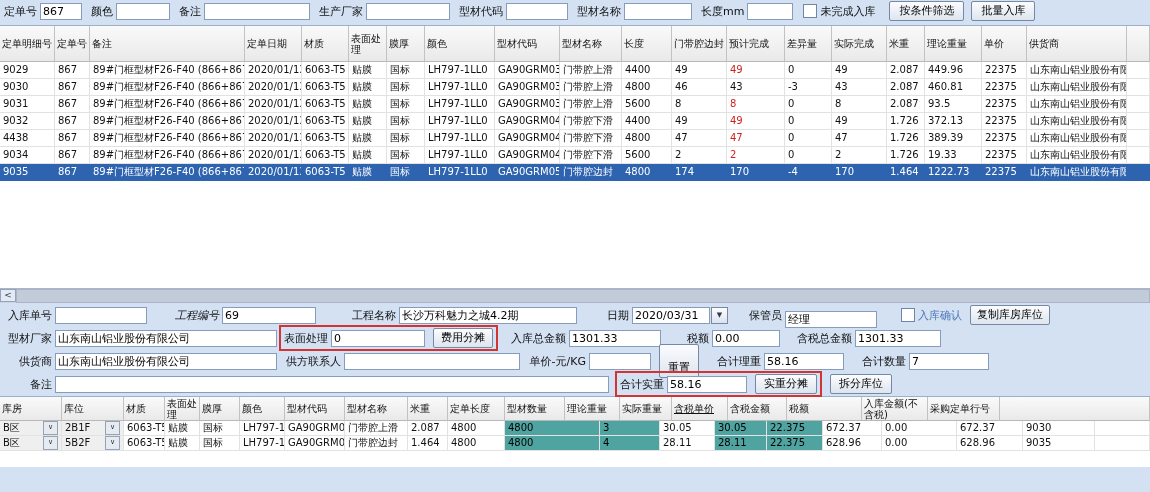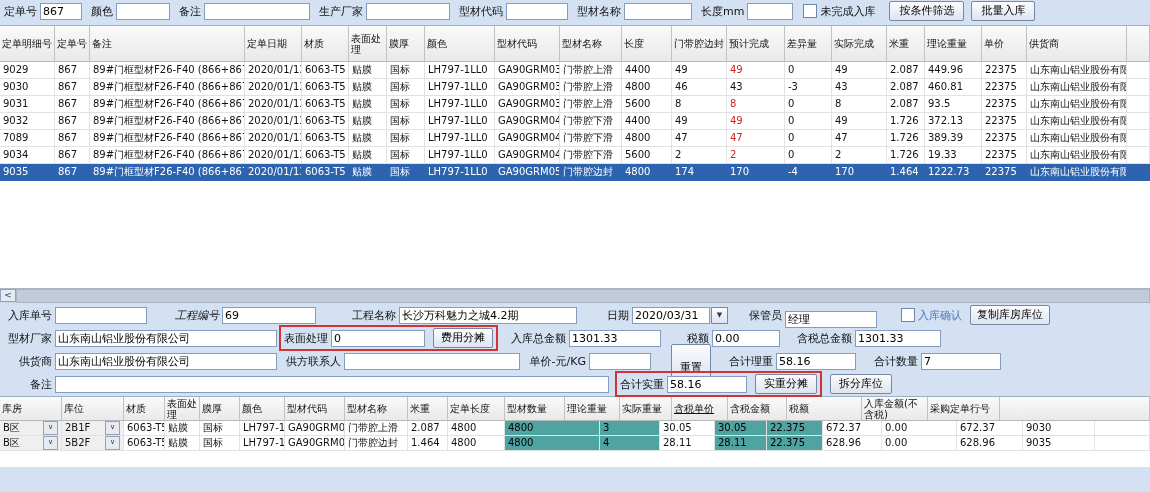--- a/index.html
+++ b/index.html
@@ -184,21 +184,21 @@
           <div class="dcell red-val" style="width: 58px; height: 17px; line-height: 16px; flex: 0 0 auto;">49</div>
           <div class="dcell" style="width: 47px; height: 17px; line-height: 16px; flex: 0 0 auto;">0</div>
           <div class="dcell" style="width: 55px; height: 17px; line-height: 16px; flex: 0 0 auto;">49</div>
           <div class="dcell" style="width: 38px; height: 17px; line-height: 16px; flex: 0 0 auto;">1.726</div>
           <div class="dcell" style="width: 57px; height: 17px; line-height: 16px; flex: 0 0 auto;">372.13</div>
           <div class="dcell" style="width: 45px; height: 17px; line-height: 16px; flex: 0 0 auto;">22375</div>
           <div class="dcell" style="width: 100px; height: 17px; line-height: 16px; flex: 0 0 auto;">山东南山铝业股份有限公司</div>
           <div class="dcell" style="flex: 1 1 0%; height: 17px;"></div>
         </div>
         <div class="trow">
-          <div class="dcell" style="width: 55px; height: 17px; line-height: 16px; flex: 0 0 auto;">7089</div>
+          <div class="dcell" style="width: 55px; height: 17px; line-height: 16px; flex: 0 0 auto;">4438</div>
           <div class="dcell" style="width: 35px; height: 17px; line-height: 16px; flex: 0 0 auto;">867</div>
           <div class="dcell" style="width: 155px; height: 17px; line-height: 16px; flex: 0 0 auto;">89#门框型材F26-F40 (866+867)</div>
           <div class="dcell" style="width: 57px; height: 17px; line-height: 16px; flex: 0 0 auto;">2020/01/13</div>
           <div class="dcell" style="width: 47px; height: 17px; line-height: 16px; flex: 0 0 auto;">6063-T5</div>
           <div class="dcell" style="width: 38px; height: 17px; line-height: 16px; flex: 0 0 auto;">贴膜</div>
           <div class="dcell" style="width: 38px; height: 17px; line-height: 16px; flex: 0 0 auto;">国标</div>
           <div class="dcell" style="width: 70px; height: 17px; line-height: 16px; flex: 0 0 auto;">LH797-1LL0</div>
           <div class="dcell" style="width: 65px; height: 17px; line-height: 16px; flex: 0 0 auto;">GA90GRM04</div>
           <div class="dcell" style="width: 62px; height: 17px; line-height: 16px; flex: 0 0 auto;">门带腔下滑</div>
           <div class="dcell" style="width: 50px; height: 17px; line-height: 16px; flex: 0 0 auto;">4800</div>
@@ -300,21 +300,21 @@
     <input class="box ro" style="width: 80px;" value="1301.33">
   </div>
 
   <div class="frow">
     <span class="flab" style="width:52px;">供货商</span>
     <input class="box ro" style="width: 216px;" value="山东南山铝业股份有限公司">
     <span class="flab" style="width:64px;">供方联系人</span>
     <input class="box" style="width: 170px;" value="">
     <span class="flab" style="width:66px;">单价-元/KG</span>
     <input class="box" style="width: 56px;" value="">
-    <button class="btn" style="margin-left:20px;padding:16px 8px;">重置</button>
+    <button class="btn" style="margin-left:8px;padding:16px 8px;">重置</button>
     <span class="flab" style="width:62px;">合计理重</span>
     <input class="box ro" style="width: 74px;" value="58.16">
     <span class="flab" style="width:62px;">合计数量</span>
     <input class="box" style="width: 74px;" value="7">
   </div>
 
   <div class="frow">
     <span class="flab" style="width:52px;">备注</span>
     <input class="box" style="width: 548px;" value="">
     <div class="red-box" style="margin-left:6px;">

